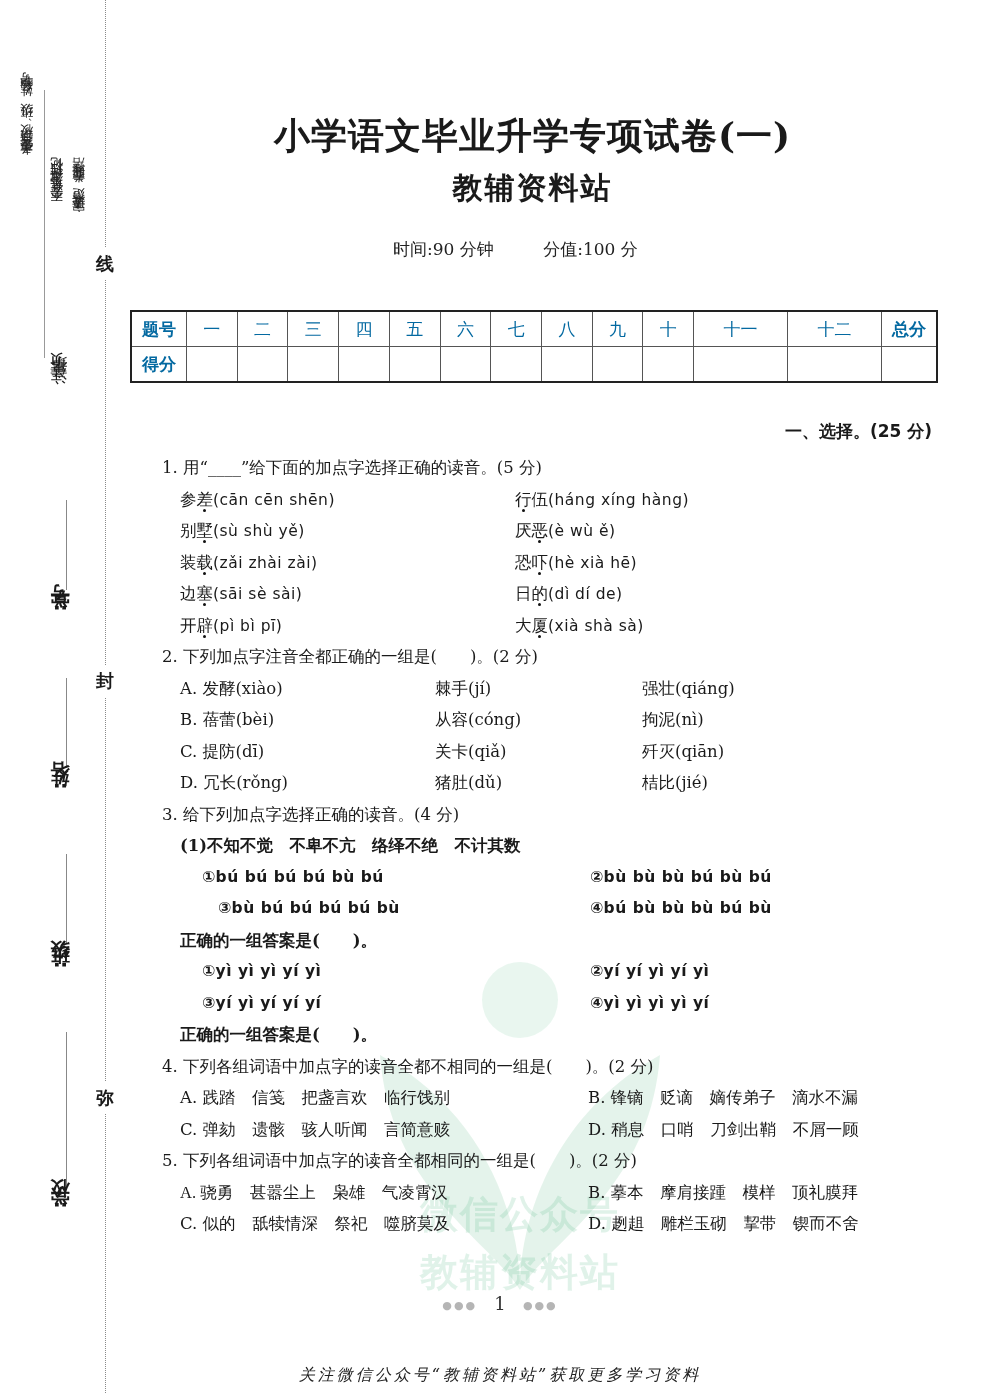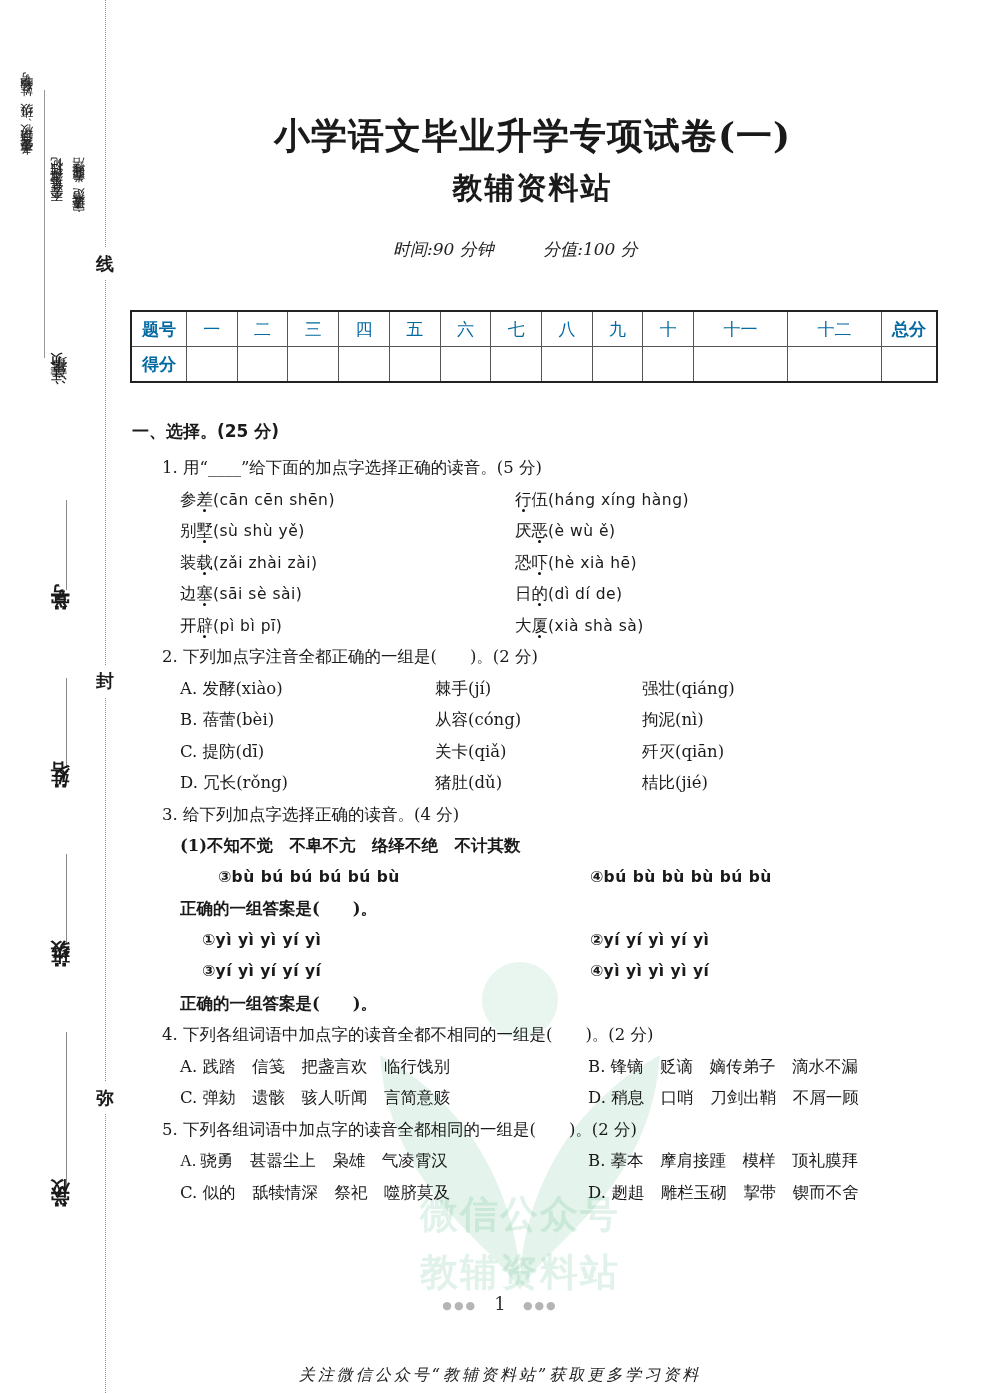--- a/index.html
+++ b/index.html
@@ -16,33 +16,33 @@
   .notice-sep { position:absolute; left:44px; top:90px; width:1px; height:268px; background:#999; }
   .field-label { font-family:"DejaVu Sans","Liberation Sans",sans-serif; font-size:19px; font-weight:bold; color:#1a1a1a; letter-spacing:6px; }
   .field-rule { position:absolute; left:66px; width:1px; background:#888; }
   .seal-char { font-family:"DejaVu Sans","Liberation Sans",sans-serif; font-size:18px; font-weight:bold; position:absolute; left:96px; background:#fff; padding:4px 0; }
 
   
   .title { position:absolute; left:0; right:0; top:112px; text-align:center;
            font-size:36px; font-weight:bold; letter-spacing:1px; padding-left:65px; }
   .subtitle { position:absolute; left:0; right:0; top:168px; text-align:center;
               font-size:30px; font-weight:bold; letter-spacing:2px; padding-left:65px; }
-  .meta { position:absolute; top:238px; left:393px; font-size:17px; color:#222;font-style:italic; }
+  .meta { position:absolute; top:238px; left:393px; font-size:17px; color:#222; }
   .meta span { margin-right:44px; }
 
   
   table.score { position:absolute; left:130px; top:310px; width:808px; border-collapse:collapse;
                 border:2px solid #222; }
   table.score td { border:1px solid #555; height:32px; text-align:center; font-size:17px;
                    font-family:"DejaVu Serif","Liberation Serif",serif; color:#0369a1; }
   table.score td.head { font-family:"DejaVu Sans","Liberation Sans",sans-serif; font-weight:bold; width:52px; font-size:17px; }
 
   
   .content { position:absolute; left:132px; top:420px; width:800px; font-size:16.5px; }
-  .sec-title { font-family:"DejaVu Sans","Liberation Sans",sans-serif; font-weight:bold; font-size:17px; height:32px; }
+  .sec-title { font-family:"DejaVu Sans","Liberation Sans",sans-serif; font-weight:bold; font-size:17px; height:32px;text-align:right; }
   .q { padding-left:30px; height:31.5px; line-height:31.5px; white-space:nowrap; }
   .row { position:relative; height:31.5px; line-height:31.5px; white-space:nowrap; }
   .col { position:absolute; top:0; }
   .py { font-family:"DejaVu Sans","Liberation Sans",sans-serif; font-size:15.5px; letter-spacing:0.5px; }
   .dot { position:relative; }
   .dot::after { content:""; position:absolute; left:50%; bottom:-3px; width:3px; height:3px;
                 margin-left:-1.5px; border-radius:50%; background:#111; }
 
   
   .wm { position:absolute; left:370px; top:960px; width:300px; height:330px; pointer-events:none; opacity:0.13; }
@@ -181,20 +181,24 @@
     <div class="row">
       <span class="col" style="left:0;"><span>D.</span> <span>冗长(rǒng)</span></span>
       <span class="col" style="left:255px;">猪肚(dǔ)</span>
       <span class="col" style="left:462px;">桔比(jié)</span>
     </div>
   </div>
 
   <div class="q">3. 给下列加点字选择正确的读音。(4 分)</div>
   <div style="padding-left:48px;font-weight:bold;">
     <div class="row">(1)不知不觉　不卑不亢　络绎不绝　不计其数</div>
+    <div class="row" style="padding-left:22px;">
+      <span class="col py" style="left:22px;">①bú   bú   bú   bú   bù   bú</span>
+      <span class="col py" style="left:410px;">②bù   bù   bù   bú   bù   bú</span>
+    </div>
     <div class="row">
       <span class="col py" style="left:38px;text-align:center;">③bù   bú   bú   bú   bú   bù</span>
       <span class="col py" style="left:410px;">④bú   bù   bù   bù   bú   bù</span>
     </div>
     <div class="row">正确的一组答案是(　　)。</div>
 
     <div class="row">
       <span class="col py" style="left:22px;">①yì   yì   yì   yí   yì</span>
       <span class="col py" style="left:410px;">②yí   yí   yì   yí   yì</span>
     </div>

